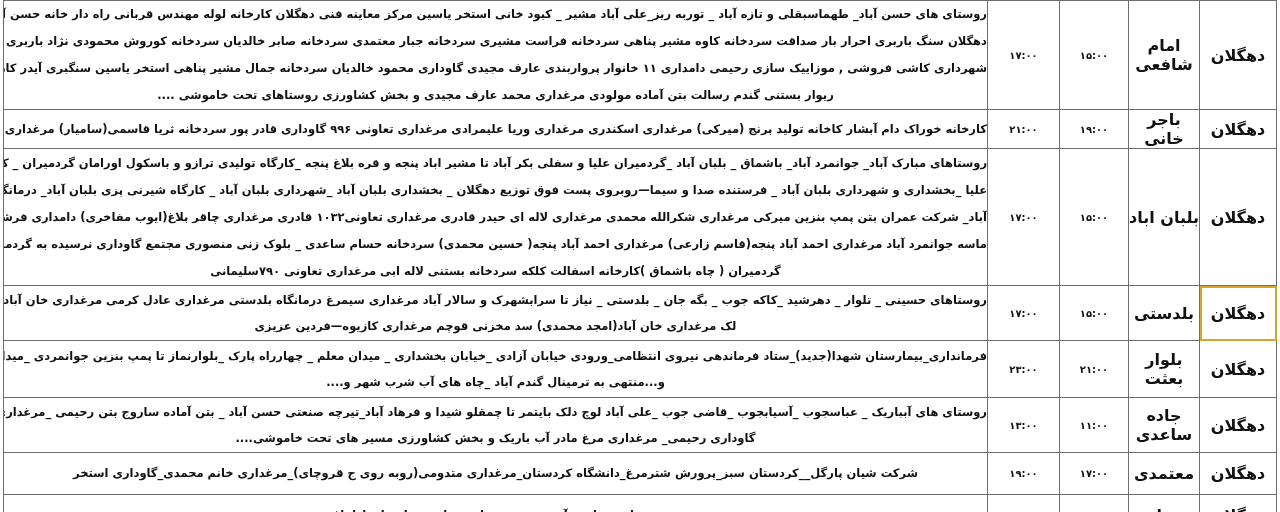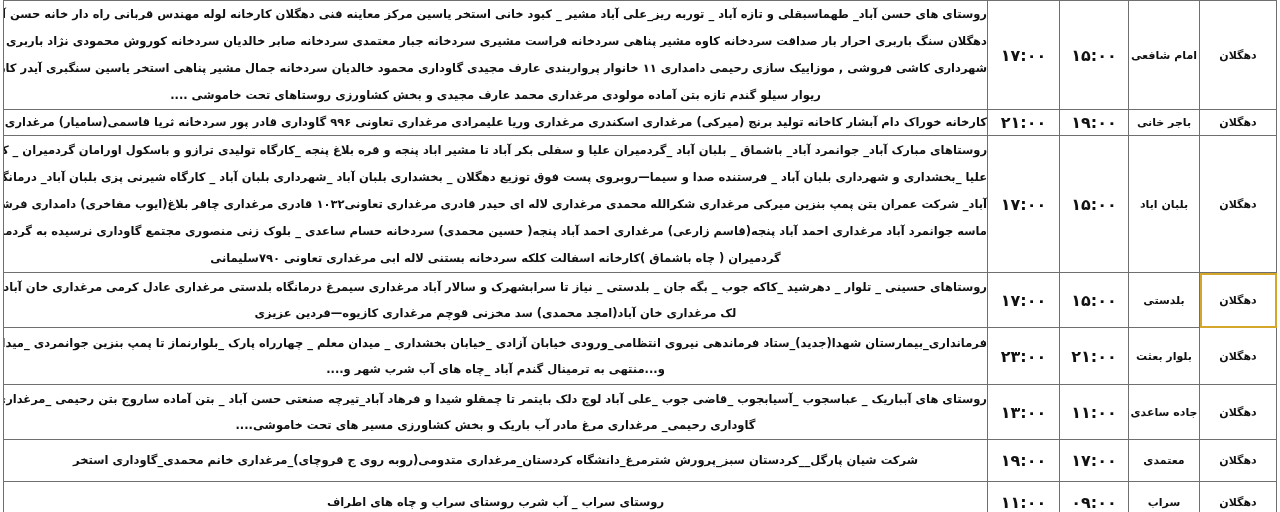--- a/index.html
+++ b/index.html
@@ -4,22 +4,22 @@
   <style>
     html, body { margin: 0; padding: 0; background: #ffffff; }
     body { width: 1280px; height: 512px; overflow: hidden; position: relative;
            font-family: "DejaVu Sans", sans-serif; color: #111; }
     table.sched { position: absolute; left: 3px; top: 0; width: 1274px; border-collapse: collapse;
                   direction: rtl; table-layout: fixed; }
     table.sched td { border: 1px solid #6f6f6f; padding: 0; vertical-align: middle; text-align: center;
                      font-weight: bold; }
     col.c-city { width: 77px; } col.c-area { width: 71px; } col.c-start { width: 69px; }
     col.c-end { width: 72px; } col.c-text { width: auto; }
-    td.city, td.area { font-size: 11px; }
-    td.time { font-size: 16px; letter-spacing: 0.5px; }
+    td.city, td.area { font-size: 16px; }
+    td.time { font-size: 10px; letter-spacing: 0.5px; }
     td.desc { font-size: 11.5px; line-height: 27px; padding: 0 6px 0 4px; text-align: center; }
     td.desc .line { display: block; white-space: nowrap; overflow: hidden; }
     tr.r1 td { height: 99px; } tr.r2 td { height: 25px; } tr.r3 td { height: 136px; }
     tr.r4 td { height: 54px; } tr.r5 td { height: 56px; } tr.r6 td { height: 54px; }
     tr.r7 td { height: 41px; } tr.r8 td { height: 40px; }
     tr.r1 .desc .line, tr.r3 .desc .line { line-height: 27px; }
     tr.r4 .desc .line, tr.r5 .desc .line, tr.r6 .desc .line { line-height: 26px; }
     td.selected { outline: 2px solid #d4a62a; outline-offset: -2px; box-shadow: inset 0 0 0 1px #333; }
     .edge-left { position: absolute; left: 0; top: 0; width: 3px; height: 512px; background: #fff; border-right: 1px solid #6f6f6f; }
   </style>
@@ -40,21 +40,21 @@
 
     <tr class="r1">
       <td class="city">دهگلان</td>
       <td class="area">امام شافعی</td>
       <td class="time">۱۵:۰۰</td>
       <td class="time">۱۷:۰۰</td>
       <td class="desc">
         <span class="line">روستای های حسن آباد_ طهماسبقلی و تازه آباد _ توربه ریز_علی آباد مشیر _ کبود خانی استخر یاسین  مرکز معاینه فنی دهگلان  کارخانه لوله مهندس قربانی راه دار خانه حسن آباد سنگبری طاهر کردستانی سنگبری</span>
         <span class="line">دهگلان سنگ باربری احرار بار صداقت  سردخانه کاوه مشیر پناهی سردخانه فراست مشیری سردخانه جبار  معتمدی سردخانه صابر خالدیان سردخانه کوروش محمودی نژاد باربری و باسکول حبیبی جایگاه CNG</span>
         <span class="line">شهرداری کاشی فروشی , موزاییک سازی رحیمی   دامداری ۱۱ خانوار پرواربندی عارف مجیدی گاوداری محمود خالدیان سردخانه جمال مشیر پناهی استخر یاسین  سنگبری آیدر کارخانه الوند پلاستیک  هتل و تالار</span>
-        <span class="line">ریوار سیلو گندم تازه بتن آماده مولودی  مرغداری محمد عارف مجیدی و بخش کشاورزی روستاهای تحت خاموشی ....</span>
+        <span class="line">ریوار بستنی گندم رسالت بتن آماده مولودی  مرغداری محمد عارف مجیدی و بخش کشاورزی روستاهای تحت خاموشی ....</span>
       </td>
     </tr>
 
     <tr class="r2">
       <td class="city">دهگلان</td>
       <td class="area">باجر خانی</td>
       <td class="time">۱۹:۰۰</td>
       <td class="time">۲۱:۰۰</td>
       <td class="desc">
         <span class="line" style="line-height:25px">کارخانه خوراک دام آبشار  کاخانه تولید برنج (میرکی) مرغداری اسکندری مرغداری وریا علیمرادی مرغداری تعاونی ۹۹۶ گاوداری قادر پور سردخانه ثریا قاسمی(سامیار) مرغداری کوشا</span>

